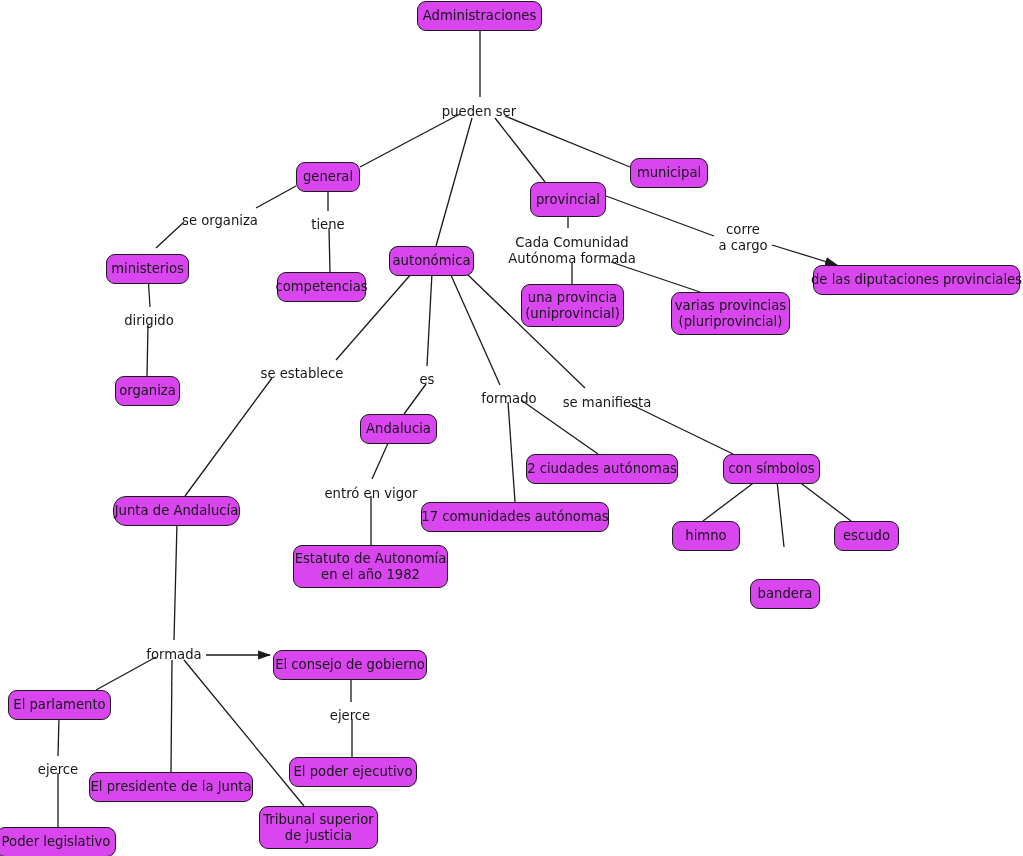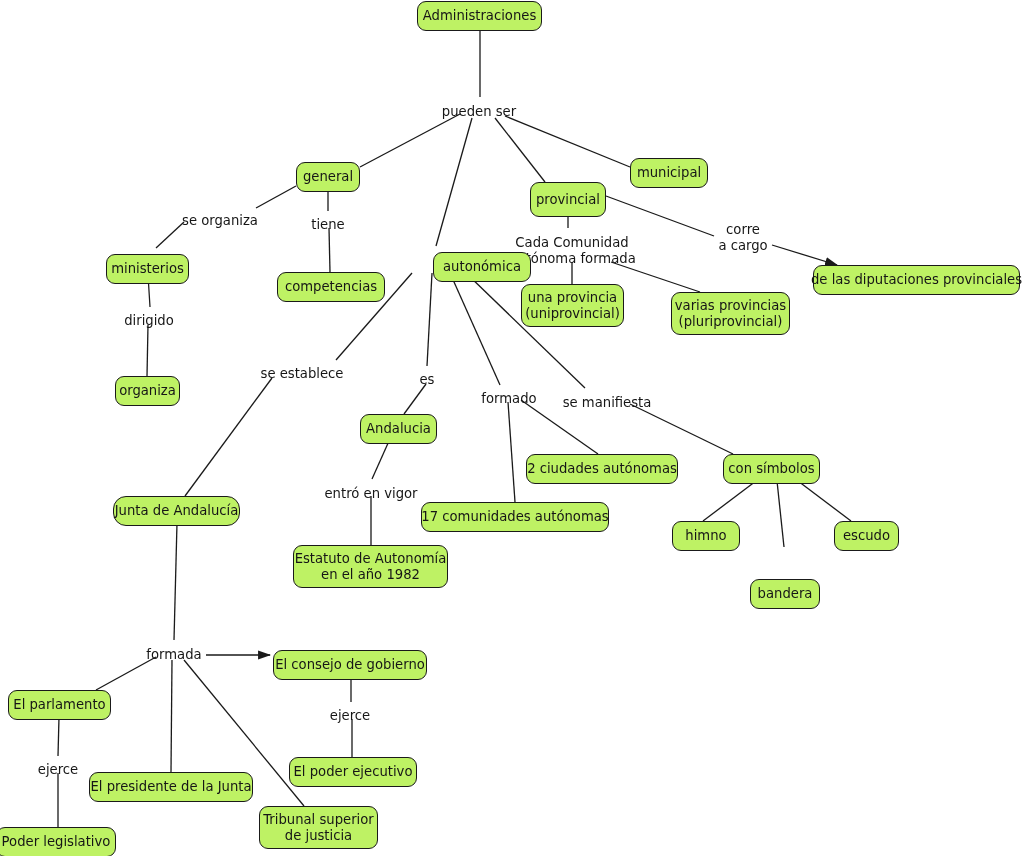--- a/index.html
+++ b/index.html
@@ -22,21 +22,21 @@
     position: absolute;
     left: 0;
     top: 0;
     width: 1023px;
     height: 856px;
     pointer-events: none;
   }
   .node {
     position: absolute;
     box-sizing: border-box;
-    background: #bef264;
+    background: #d946ef;
     border: 1.3px solid #1a1a1a;
     border-radius: 9px;
     color: #161616;
     font-size: 13.2px;
     line-height: 16px;
     text-align: center;
     display: flex;
     align-items: center;
     justify-content: center;
     white-space: pre;
@@ -105,23 +105,23 @@
         <line x1="352" y1="719" x2="352" y2="757" stroke="#1a1a1a" stroke-width="1.3"></line>
         <line x1="59" y1="717" x2="58" y2="756" stroke="#1a1a1a" stroke-width="1.3"></line>
         <line x1="58" y1="773" x2="58" y2="827" stroke="#1a1a1a" stroke-width="1.3"></line>
       </g>
   </svg>
   <div id="node-layer">
       <div class="node" style="left: 417px; top: 1px; width: 125px; height: 27px;">Administraciones</div>
       <div class="node" style="left: 296px; top: 162px; width: 64px; height: 27px;">general</div>
       <div class="node" style="left: 630px; top: 158px; width: 78px; height: 27px;">municipal</div>
       <div class="node" style="left: 530px; top: 182px; width: 76px; height: 35px;">provincial</div>
-      <div class="node" style="left: 389px; top: 252px; width: 98px; height: 27px; margin-left: 44px;">autonómica</div>
+      <div class="node" style="left: 389px; top: 246px; width: 85px; height: 27px;">autonómica</div>
       <div class="node" style="left: 106px; top: 248px; width: 83px; height: 27px; margin-top: 6px;">ministerios</div>
-      <div class="node" style="left: 277px; top: 272px; width: 108px; height: 27px;">competencias</div>
+      <div class="node" style="left: 277px; top: 272px; width: 89px; height: 27px;">competencias</div>
       <div class="node" style="left: 813px; top: 265px; width: 207px; height: 27px;">de las diputaciones provinciales</div>
       <div class="node" style="left: 521px; top: 284px; width: 103px; height: 43px;">una provincia
 (uniprovincial)</div>
       <div class="node" style="left: 671px; top: 292px; width: 119px; height: 43px;">varias provincias
 (pluriprovincial)</div>
       <div class="node" style="left: 115px; top: 376px; width: 65px; height: 27px;">organiza</div>
       <div class="node" style="left: 360px; top: 414px; width: 77px; height: 27px;">Andalucia</div>
       <div class="node" style="left: 526px; top: 454px; width: 152px; height: 27px;">2 ciudades autónomas</div>
       <div class="node" style="left: 723px; top: 454px; width: 97px; height: 27px;">con símbolos</div>
       <div class="node" style="left: 421px; top: 502px; width: 188px; height: 27px;">17 comunidades autónomas</div>

